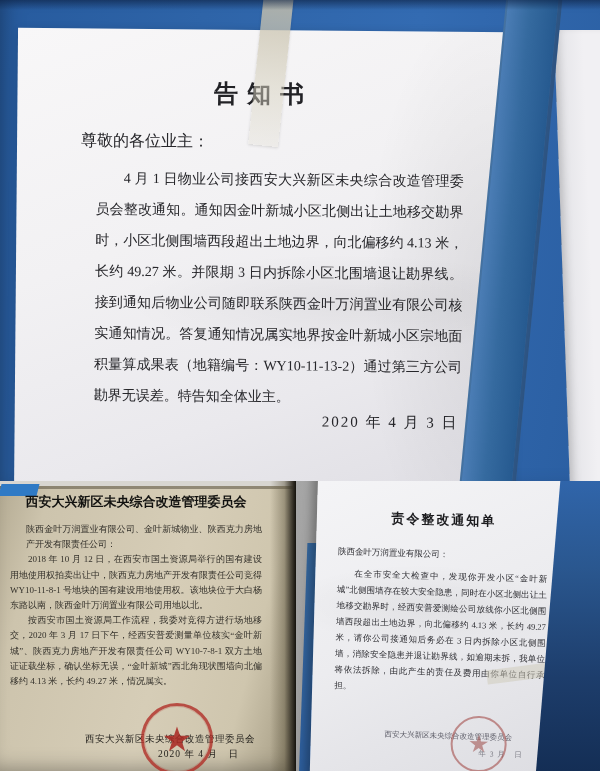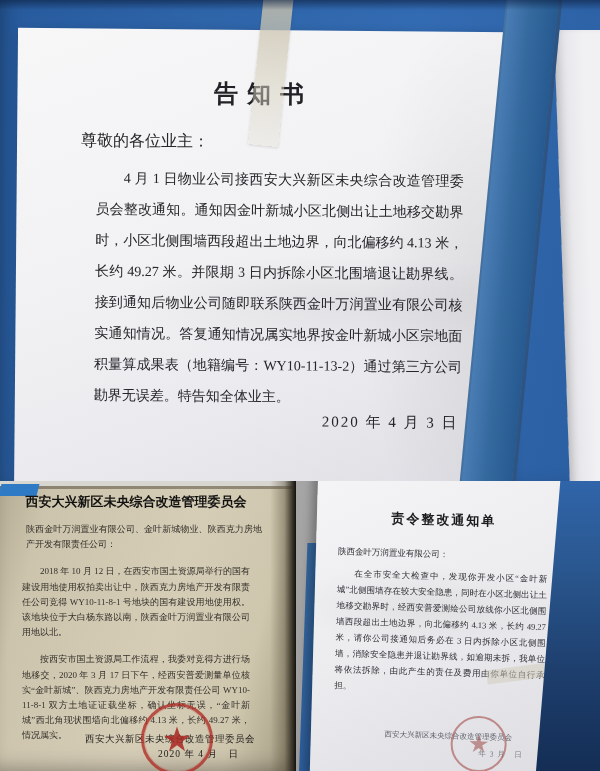--- a/index.html
+++ b/index.html
@@ -74,21 +74,21 @@
   .bl-right-band {
     position:absolute; right:0; top:0; width:26px; height:100%;
     background:linear-gradient(90deg,rgba(92,84,62,0) 0%,rgba(92,84,62,.45) 55%,#2f2b22 90%,#14120d 100%);
   }
   .bl-content { position:absolute; left:10px; right:34px; top:12px; }
   .bl-h1,.bl-h2 {
     text-align:center; font-family:"Liberation Sans","DejaVu Sans",sans-serif;
     font-size:13px; font-weight:bold; line-height:18px; color:#121210;
   }
   .bl-salut { margin:11px 0 0 16px; font-size:9px; line-height:15.2px; text-align:justify; }
-  .bl-para  { margin:12px; font-size:9px; line-height:15.2px; text-align:justify; text-indent:2em; }
+  .bl-para  { margin:0; font-size:9px; line-height:15.2px; text-align:justify; text-indent:2em; }
   .bl-signer {
     position:absolute; left:60px; top:252px; width:220px; text-align:center;
     font-size:9.5px; color:#1f1d19; letter-spacing:.5px;
   }
   .bl-signdate { position:absolute; left:158px; top:267px; font-size:9.5px; color:#25221d; letter-spacing:1px; }
 
   
   .photo-br {
     position:absolute; left:296px; top:481px; width:304px; height:290px; overflow:hidden;
     background:linear-gradient(125deg,#a6a6a6 0%,#9d9d9d 45%,#8f8f90 100%);
@@ -166,21 +166,21 @@
 
   <section class="photo-bl" data-name="photo-land-transfer-notice">
     <div class="bl-top-edge" data-name="photo-seam"></div>
     <div class="bl-dark-edge" data-name="paper-top-shadow"></div>
     <div class="bl-blue-patch" data-name="blue-frame-corner"></div>
     <div class="bl-right-band" data-name="paper-right-shadow"></div>
     <div class="bl-content" data-name="land-transfer-doc">
       <div class="bl-h1" data-name="doc-issuer-line">西安大兴新区未央综合改造管理委员会</div>
       <p class="bl-salut" data-name="doc-salutation">陕西金叶万润置业有限公司、金叶新城物业、陕西克力房地产开发有限责任公司：</p>
       <p class="bl-para" data-name="doc-paragraph-1">2018 年 10 月 12 日，在西安市国土资源局举行的国有建设用地使用权拍卖出让中，陕西克力房地产开发有限责任公司竞得 WY10-11-8-1 号地块的国有建设用地使用权。该地块位于大白杨东路以南，陕西金叶万润置业有限公司用地以北。</p>
-      <p class="bl-para" data-name="doc-paragraph-2">按西安市国土资源局工作流程，我委对竞得方进行场地移交，2020 年 3 月 17 日下午，经西安普爱测量单位核实“金叶新城”、陕西克力房地产开发有限责任公司 WY10-11-8-1 双方土地证证载坐标，确认坐标无误，“金叶新城”西北角现状围墙向北偏移约 4.13 米，长约 49.27 米，情况属实。</p>
+      <p class="bl-para" data-name="doc-paragraph-2">按西安市国土资源局工作流程，我委对竞得方进行场地移交，2020 年 3 月 17 日下午，经西安普爱测量单位核实“金叶新城”、陕西克力房地产开发有限责任公司 WY10-7-8-1 双方土地证证载坐标，确认坐标无误，“金叶新城”西北角现状围墙向北偏移约 4.13 米，长约 49.27 米，情况属实。</p>
     </div>
     <div class="bl-signer" data-name="doc-signer">西安大兴新区未央综合改造管理委员会</div>
     <div class="bl-signdate" data-name="doc-sign-date">2020 年 4 月　日</div>
     <div class="stamp bl-stamp" data-name="official-seal-stamp">
       <span class="star" data-name="seal-star-icon">★</span>
     </div>
   </section>
 
   <section class="photo-br" data-name="photo-rectification-order">
     <div class="br-wedge" data-name="blue-frame-wedge"></div>

